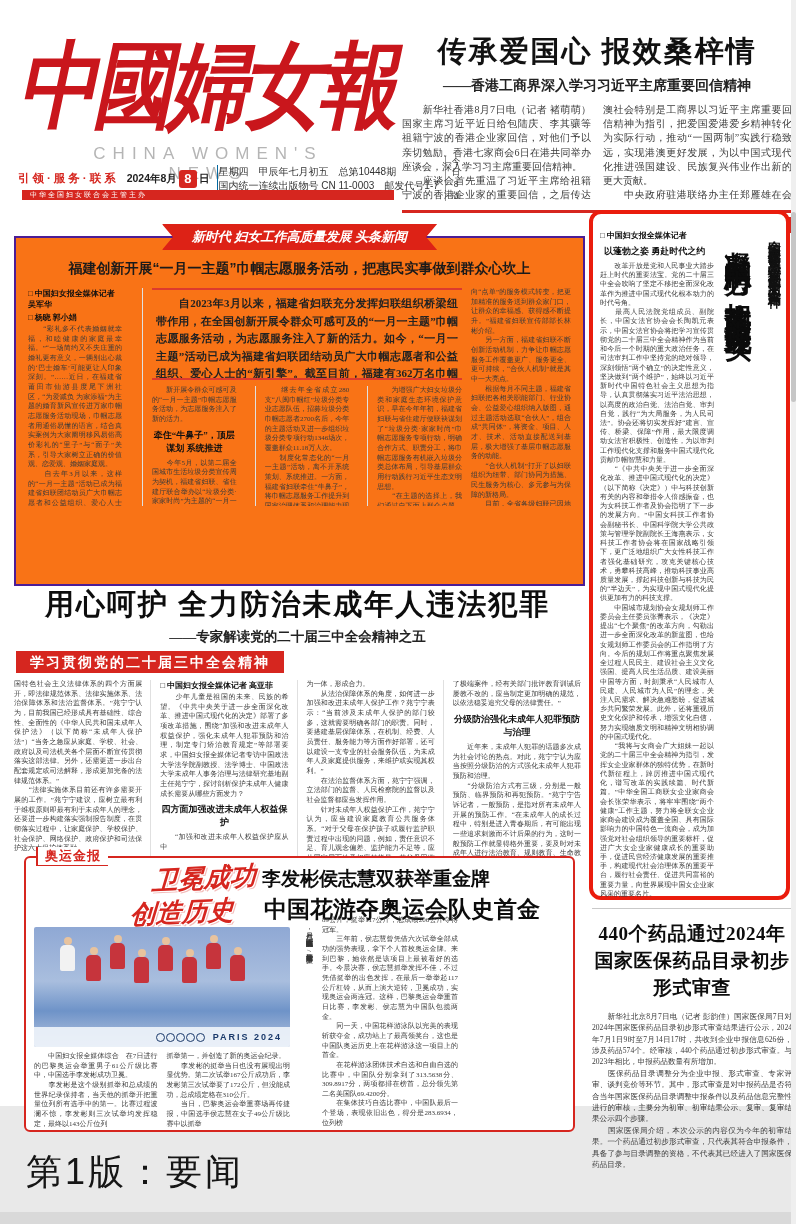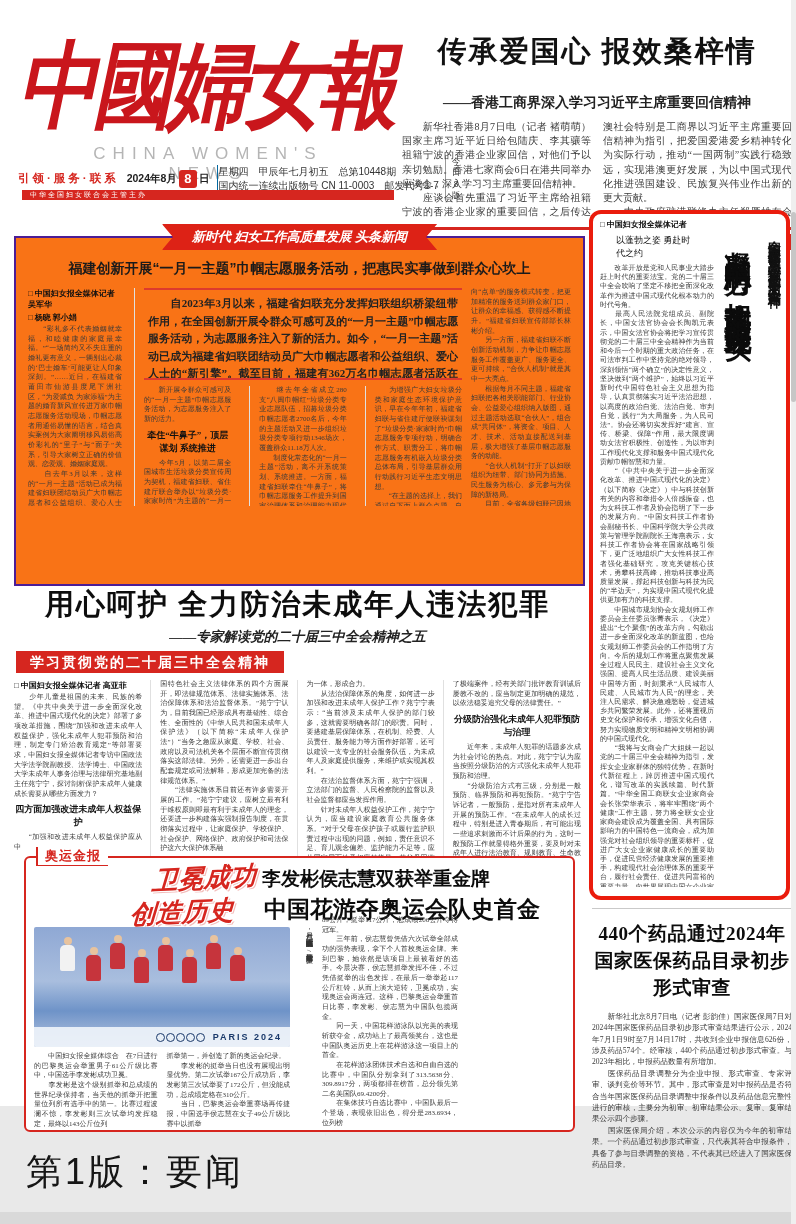--- a/index.html
+++ b/index.html
@@ -20,61 +20,61 @@
   .dategrp{margin-left:8px;white-space:nowrap;font-weight:bold;font-size:10.5px;display:flex;align-items:center;}
   .daybox{display:inline-block;background:#d6261f;color:#fff;width:18px;height:18px;line-height:18px;
           text-align:center;border-radius:3px;font-size:13px;font-weight:bold;margin:0 2px;}
   .issue{margin-left:8px;border-left:1px solid #0369a1;font-size:10px;line-height:1.35;color:#333;white-space:nowrap;}
   .today{margin-left:6px;padding-left:6px;border-left:1px solid #999;font-size:8.5px;line-height:1.3;color:#333;text-align:center;}
   .orgbar{left:22px;top:190px;width:372px;height:10px;background:#d6261f;color:#fff;font-size:7px;
           line-height:10px;padding-left:8px;box-sizing:border-box;letter-spacing:2px;}
   
   .tr{left:402px;top:32px;width:390px;}
   .tr-head{text-align:center;font-size:29px;font-weight:900;letter-spacing:2px;color:#111;}
-  .tr-dek{text-align:center;font-size:14px;font-weight:bold;margin-top:22px;color:#222;}
+  .tr-dek{text-align:center;font-size:14px;font-weight:bold;margin-top:5px;color:#222;}
   .tr-body{display:flex;gap:12px;margin-top:8px;height:100px;overflow:hidden;}
   .tr-col{width:50%;font-size:10px;line-height:1.42;color:#3a3a3a;}
   .tr-strip{margin-top:7px;border-top:3px solid #d6261f;text-align:right;}
   .chip{display:inline-block;background:#d6261f;color:#fff;font-size:8.5px;padding:2px 8px;
         font-family:"Liberation Sans","DejaVu Sans",sans-serif;}
   
   .mainbox{left:14px;top:236px;width:567px;height:346px;border:2px solid #4c1d95;background:#f97316;}
   .ribbon{position:absolute;top:-14px;left:50%;transform:translateX(-50%);background:#dd2216;color:#fff;
           font-size:13px;font-weight:bold;font-style:italic;padding:4px 30px;white-space:nowrap;
           clip-path:polygon(0 0,100% 0,calc(100% - 11px) 50%,100% 100%,0 100%,11px 50%);}
   .deck{margin-top:22px;text-align:center;font-size:14px;font-weight:bold;color:#1a1a1a;
         font-family:"Liberation Sans","DejaVu Sans",sans-serif;}
   .bighead{text-align:center;font-size:40px;font-weight:900;letter-spacing:1px;color:#0c0c0c;margin-top:3px;}
   .maincols{display:flex;gap:9px;margin:10px 12px 0;height:218px;overflow:hidden;}
-  .mc1{width:94px;border-right:1px solid #e0e0e0;padding-right:12px;}
+  .mc1{width:94px;border-right:1px solid #e0e0e0;padding-right:20px;}
   .byl{font-size:8px;font-weight:bold;color:#111;margin-bottom:2px;}
   .smalltxt{font-size:7px;line-height:1.38;color:#3a3a3a;}
   .cmid{flex:1;display:flex;flex-direction:column;min-width:0;}
   .intro{border-top:2px solid #dd3a2d;border-bottom:2px solid #dd3a2d;padding:5px 4px;
          font-size:11px;font-weight:bold;line-height:1.6;color:#222;height:78px;overflow:hidden;text-align:justify;}
   .midcols{display:flex;gap:9px;flex:1;margin-top:6px;overflow:hidden;}
   .midcol{flex:1;min-width:0;border-right:1px solid #e0e0e0;padding-right:18px;}
   .midcol:last-child{border-right:none;padding-right:0;}
   .subhead{font-size:9px;font-weight:bold;text-align:center;margin:4px 0;color:#111;}
   .mc5{width:100px;}
   
   .rbox{left:589px;top:210px;width:201px;height:690px;border:4px solid #ea1c0d;border-radius:12px;background:#fff;box-sizing:border-box;}
-  .rb-body{position:absolute;left:7px;top:5px;width:114px;height:668px;overflow:hidden;}
+  .rb-body{position:absolute;left:7px;top:16px;width:114px;height:668px;overflow:hidden;}
   .rb-byline{font-size:8px;font-weight:bold;margin-bottom:4px;color:#111;}
   .rb-p{font-size:7px;line-height:1.32;color:#3a3a3a;}
-  .rb-sub{font-size:9px;font-weight:normal;margin:4px 16px;color:#111;}
+  .rb-sub{font-size:9px;font-weight:bold;margin:4px 4px;color:#111;}
   .rb-head{position:absolute;right:30px;top:16px;height:660px;writing-mode:vertical-rl;
            font-size:27px;font-weight:900;letter-spacing:3px;color:#0c0c0c;}
   .rb-kicker{position:absolute;right:3px;top:16px;height:660px;writing-mode:vertical-rl;
              font-size:13px;font-weight:bold;letter-spacing:2px;color:#111;
              font-family:"Liberation Sans","DejaVu Sans",sans-serif;}
   
   .midart{left:14px;top:585px;width:567px;height:268px;}
   .mid-head{text-align:center;font-size:29px;font-weight:900;letter-spacing:2px;color:#0d0d0d;}
-  .mid-dek{text-align:center;font-size:13.5px;font-weight:bold;margin-top:3px;color:#222;font-style:italic;}
+  .mid-dek{text-align:center;font-size:13.5px;font-weight:bold;margin-top:3px;color:#222;}
   .redbanner{width:268px;background:#d6261f;color:#fff;text-align:center;font-size:14px;line-height:22px;
              font-weight:bold;letter-spacing:2px;margin-top:5px;margin-left:2px;
              font-family:"Liberation Sans","DejaVu Sans",sans-serif;}
   .midcols4{display:flex;gap:9px;margin-top:7px;height:176px;overflow:hidden;}
   .m4col{flex:1;min-width:0;border-right:1px solid #e0e0e0;padding-right:8px;}
   .m4col:last-child{border-right:none;padding-right:0;}
   
   .oly{left:24px;top:856px;width:551px;height:276px;border:2px solid #d6261f;border-radius:6px;background:#fff;box-sizing:border-box;}
   .olylabel{position:absolute;top:-11px;left:10px;background:#fff;color:#d6261f;font-size:13px;font-weight:900;
             padding:0 7px;border-left:2px solid #d6261f;border-bottom:1px solid #d6261f;letter-spacing:1px;}
@@ -216,28 +216,28 @@
     <div class="rb-head">凝聚巾帼向心力　把改革蓝图变为美好现实</div>
     <div class="rb-kicker">全国妇联各团体会员深入学习宣传贯彻党的二十届三中全会精神</div>
   </div>
 
   <div class="abs midart">
     <div class="mid-head">用心呵护 全力防治未成年人违法犯罪</div>
     <div class="mid-dek">——专家解读党的二十届三中全会精神之五</div>
     <div class="redbanner">学习贯彻党的二十届三中全会精神</div>
     <div class="midcols4">
       <div class="m4col">
+        <div class="smalltxt flow">国特色社会主义法律体系的四个方面展开，即法律规范体系、法律实施体系、法治保障体系和法治监督体系。”苑宁宁认为，目前我国已经形成具有基础性、综合性、全面性的《中华人民共和国未成年人保护法》（以下简称“未成年人保护法”）“当务之急应从家庭、学校、社会、政府以及司法机关各个层面不断宣传贯彻落实这部法律。另外，还需更进一步出台配套规定或司法解释，形成更加完备的法律规范体系。”
+　　“法律实施体系目前还有许多需要开展的工作。”苑宁宁建议，应树立最有利于维权原则即最有利于未成年人的理念，还要进一步构建落实强制报告制度，在贯彻落实过程中，让家庭保护、学校保护、社会保护、网络保护、政府保护和司法保护这六大保护体系融</div>
+      </div>
+      <div class="m4col">
         <div class="byl">□ 中国妇女报全媒体记者 高亚菲</div>
         <div class="smalltxt flow">　　少年儿童是祖国的未来、民族的希望。《中共中央关于进一步全面深化改革、推进中国式现代化的决定》部署了多项改革措施，围绕“加强和改进未成年人权益保护，强化未成年人犯罪预防和治理，制定专门矫治教育规定”等部署要求，中国妇女报全媒体记者专访中国政法大学法学院副教授、法学博士、中国政法大学未成年人事务治理与法律研究基地副主任苑宁宁，探讨剖析保护未成年人健康成长需要从哪些方面发力？</div>
         <div class="subhead">四方面加强改进未成年人权益保护</div>
         <div class="smalltxt flow">　　“加强和改进未成年人权益保护应从中</div>
-      </div>
-      <div class="m4col">
-        <div class="smalltxt flow">国特色社会主义法律体系的四个方面展开，即法律规范体系、法律实施体系、法治保障体系和法治监督体系。”苑宁宁认为，目前我国已经形成具有基础性、综合性、全面性的《中华人民共和国未成年人保护法》（以下简称“未成年人保护法”）“当务之急应从家庭、学校、社会、政府以及司法机关各个层面不断宣传贯彻落实这部法律。另外，还需更进一步出台配套规定或司法解释，形成更加完备的法律规范体系。”
-　　“法律实施体系目前还有许多需要开展的工作。”苑宁宁建议，应树立最有利于维权原则即最有利于未成年人的理念，还要进一步构建落实强制报告制度，在贯彻落实过程中，让家庭保护、学校保护、社会保护、网络保护、政府保护和司法保护这六大保护体系融</div>
       </div>
       <div class="m4col">
         <div class="smalltxt flow">为一体，形成合力。
 　　从法治保障体系的角度，如何进一步加强和改进未成年人保护工作？苑宁宁表示：“当前涉及未成年人保护的部门较多，这就需要明确各部门的职责。同时，要搭建基层保障体系，在机制、经费、人员责任、服务能力等方面作好部署，还可以建设一支专业的社会服务队伍，为未成年人及家庭提供服务，来维护或实现其权利。”
 　　在法治监督体系方面，苑宁宁强调，立法部门的监督、人民检察院的监督以及社会监督都应当发挥作用。
 　　针对未成年人权益保护工作，苑宁宁认为，应当建设家庭教育公共服务体系。“对于父母在保护孩子或履行监护职责过程中出现的问题，例如，责任意识不足、育儿观念偏差、监护能力不足等，应从国家层面给予相应的指导。若父母因监护责任失职导致严重后果的，要通过监督来提升其监护能力，如果发生</div>
       </div>
       <div class="m4col">
         <div class="smalltxt flow">了极端案件，经有关部门批评教育训诫后屡教不改的，应当制定更加明确的规范，以依法稳妥追究父母的法律责任。”</div>
         <div class="subhead">分级防治强化未成年人犯罪预防与治理</div>

